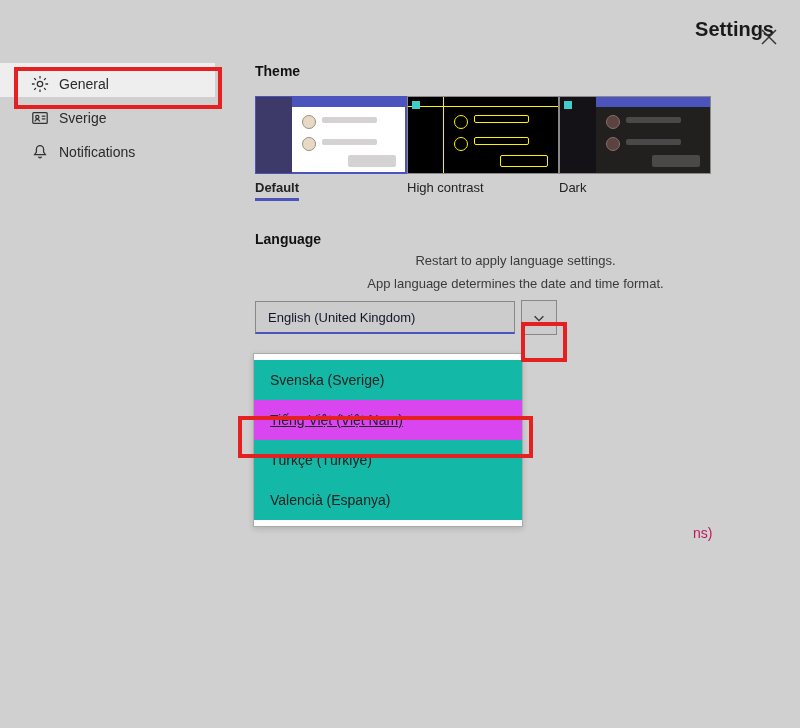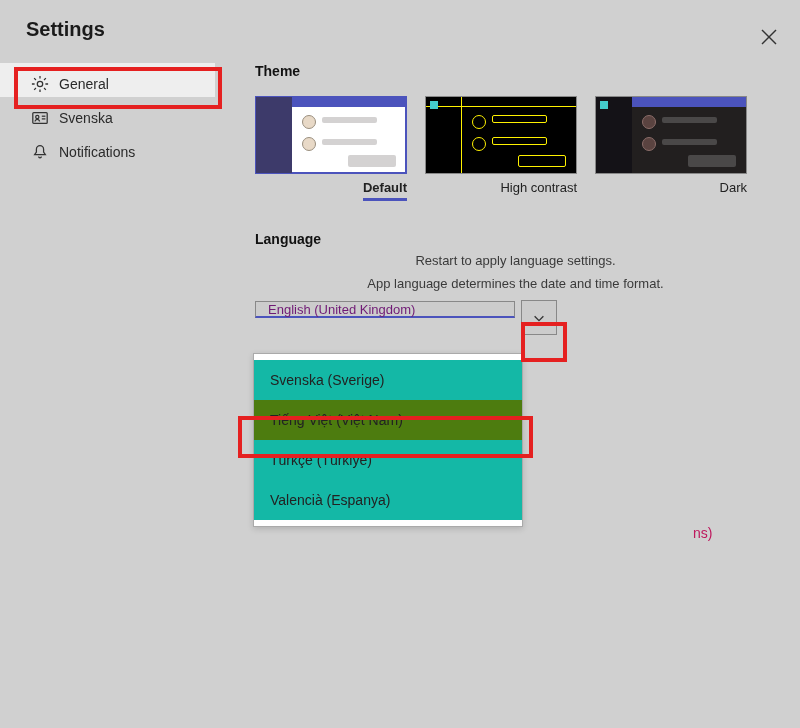--- a/index.html
+++ b/index.html
@@ -1,38 +1,38 @@
 <!DOCTYPE html>
 <html><head>
 <meta charset="utf-8">
 <style>
   * { box-sizing: border-box; margin: 0; padding: 0; font-family: "Segoe UI", Arial, sans-serif; }
   html, body { width: 800px; height: 728px; background: #d0d0d0; overflow: hidden; }
   .window { position: relative; width: 800px; height: 728px; background: #d0d0d0; }
-  .header { position: relative; padding: 18px 26px 12px 26px; }
+  .header { position: relative; padding: 18px 26px 12px 26px; text-align: right; }
   .title { font-size: 20px; font-weight: 700; color: #1a1a1a; }
   .close-icon { position: absolute; right: 22px; top: 28px; width: 18px; height: 18px; cursor: pointer; }
   .close-icon svg { width: 18px; height: 18px; stroke: #333; stroke-width: 1.5; }
 
   .content { display: flex; }
   .sidebar { width: 215px; padding: 10px 0 0 0; }
   .sidebar-item {
     display: flex; align-items: center; height: 34px;
     padding: 8px 14px 0 28px; cursor: pointer; font-size: 14px; color: #2a2a2a;
     border-left: 3px solid transparent;
   }
   .sidebar-item.selected { background: #eee; }
   .sidebar-item .nav-icon { width: 18px; height: 18px; margin-right: 10px; display:flex; align-items:center; justify-content:center; }
   .sidebar-item .nav-icon svg { stroke: #333; fill: none; stroke-width: 1.4; }
 
   .main { flex: 1; padding: 10px 24px 0 40px; }
 
   .section-title { font-size: 14px; font-weight: 700; color: #111; margin-bottom: 17px; }
 
-  .themes { display: flex; gap: 18px; margin-bottom: 30px; text-align: right; }
+  .themes { display: flex; margin-bottom: 30px; }
   .theme-card { width: 152px; cursor: pointer; }
   .theme-card.selected .thumb { outline: 2px solid #4b53bc; outline-offset: -2px; }
   .theme-card.selected .theme-label { font-weight: 600; border-bottom: 3px solid #4b53bc; display:inline-block; padding-bottom:3px; }
   .thumb { width: 152px; height: 78px; border: 1px solid #888; position: relative; overflow: hidden; }
   
   .t-default { background:#fff; }
   .t-default .left { position:absolute; left:0; top:0; bottom:0; width:36px; background:#3d3a6a; }
   .t-default .top { position:absolute; left:36px; right:0; top:0; height:10px; background:#4b53bc; }
   .t-default .ava1,.t-default .ava2 { position:absolute; width:14px;height:14px;border-radius:50%; background:#e8d9c7; border:1px solid #9a8f7f;}
   .t-default .ava1 { left:46px; top:18px;} .t-default .ava2 { left:46px; top:40px;}
@@ -60,40 +60,40 @@
   .t-hc .l1{left:66px;top:18px;width:55px;height:8px;} .t-hc .l2{left:66px;top:40px;width:55px;height:8px;}
   .t-hc .box{ left:92px; top:58px; width:48px; height:12px;}
   .theme-label { font-size: 13px; color: #222; margin-top: 6px; }
 
   .lang-section .section-title { margin-bottom: 6px; }
   .lang-hint, .lang-desc { font-size: 13px; color: #3a3a3a; margin-bottom: 8px; text-align: center; }
   .lang-desc { margin-bottom: 10px; }
 
   .dropdown-wrap { position: relative; width: 302px; }
   .dropdown {
-    width: 260px; height: 17px; display: flex; align-items: center;
+    width: 260px; height: 33px; display: flex; align-items: center;
     padding: 0 12px; background: #ccc; border: 1px solid #888; border-bottom: 2px solid #4b53bc;
-    font-size: 13px; color: #701a75; cursor: pointer;
+    font-size: 13px; color: #0f172a; cursor: pointer;
   }
   .dropdown-chevron {
     position: absolute; left: 266px; top: -1px; width: 36px; height: 35px;
     display:flex; align-items:center; justify-content:center;
     border:1px solid #888; background:#ccc;
   }
   .dropdown-chevron svg { stroke:#333; stroke-width:1.5; fill:none; }
 
   .dropdown-list {
     position: absolute; left: -2px; top: 52px; width: 270px;
     background: #ffffff; border: 1px solid #aaa; padding: 6px 0;
     box-shadow: 0 2px 6px rgba(0,0,0,0.15);
   }
   .dd-item {
     padding: 12px 16px; font-size: 14px; color: #222; cursor: pointer; background:#14b8a6;
   }
-  .dd-item.hover { background:#4d7c0f; }
+  .dd-item.hover { background:#d946ef;text-decoration:underline; }
 
   .behind-text { position:absolute; left:693px; top:525px; font-size:14px; color:#be185d; }
 
   
   .highlight { position:absolute; border:4px solid #e52020; pointer-events:none; }
   .hl-general { left:14px; top:67px; width:208px; height:42px; }
   .hl-chevron { left:521px; top:322px; width:46px; height:40px; }
   .hl-viet { left:238px; top:416px; width:295px; height:42px; }
 </style>
 </head>
@@ -125,21 +125,21 @@
       <div class="sidebar-item">
         <span class="nav-icon">
           <svg viewBox="0 0 20 20">
               <rect x="2" y="4" width="16" height="12" rx="1"></rect>
               <circle cx="7" cy="9" r="1.8"></circle>
               <path d="M4.5 14c0-1.5 1.5-2.5 2.5-2.5S9.5 12.5 9.5 14"></path>
               <line x1="12" y1="8" x2="16" y2="8"></line>
               <line x1="12" y1="11" x2="16" y2="11"></line>
             </svg>
         </span>
-        <span>Svenska</span>
+        <span>Sverige</span>
       </div>
       <div class="sidebar-item">
         <span class="nav-icon">
           <svg viewBox="0 0 20 20">
               <path d="M10 3a4 4 0 00-4 4v3l-2 3h12l-2-3V7a4 4 0 00-4-4z"></path>
               <path d="M8.5 15a1.5 1.5 0 003 0"></path>
             </svg>
         </span>
         <span>Notifications</span>
       </div>

